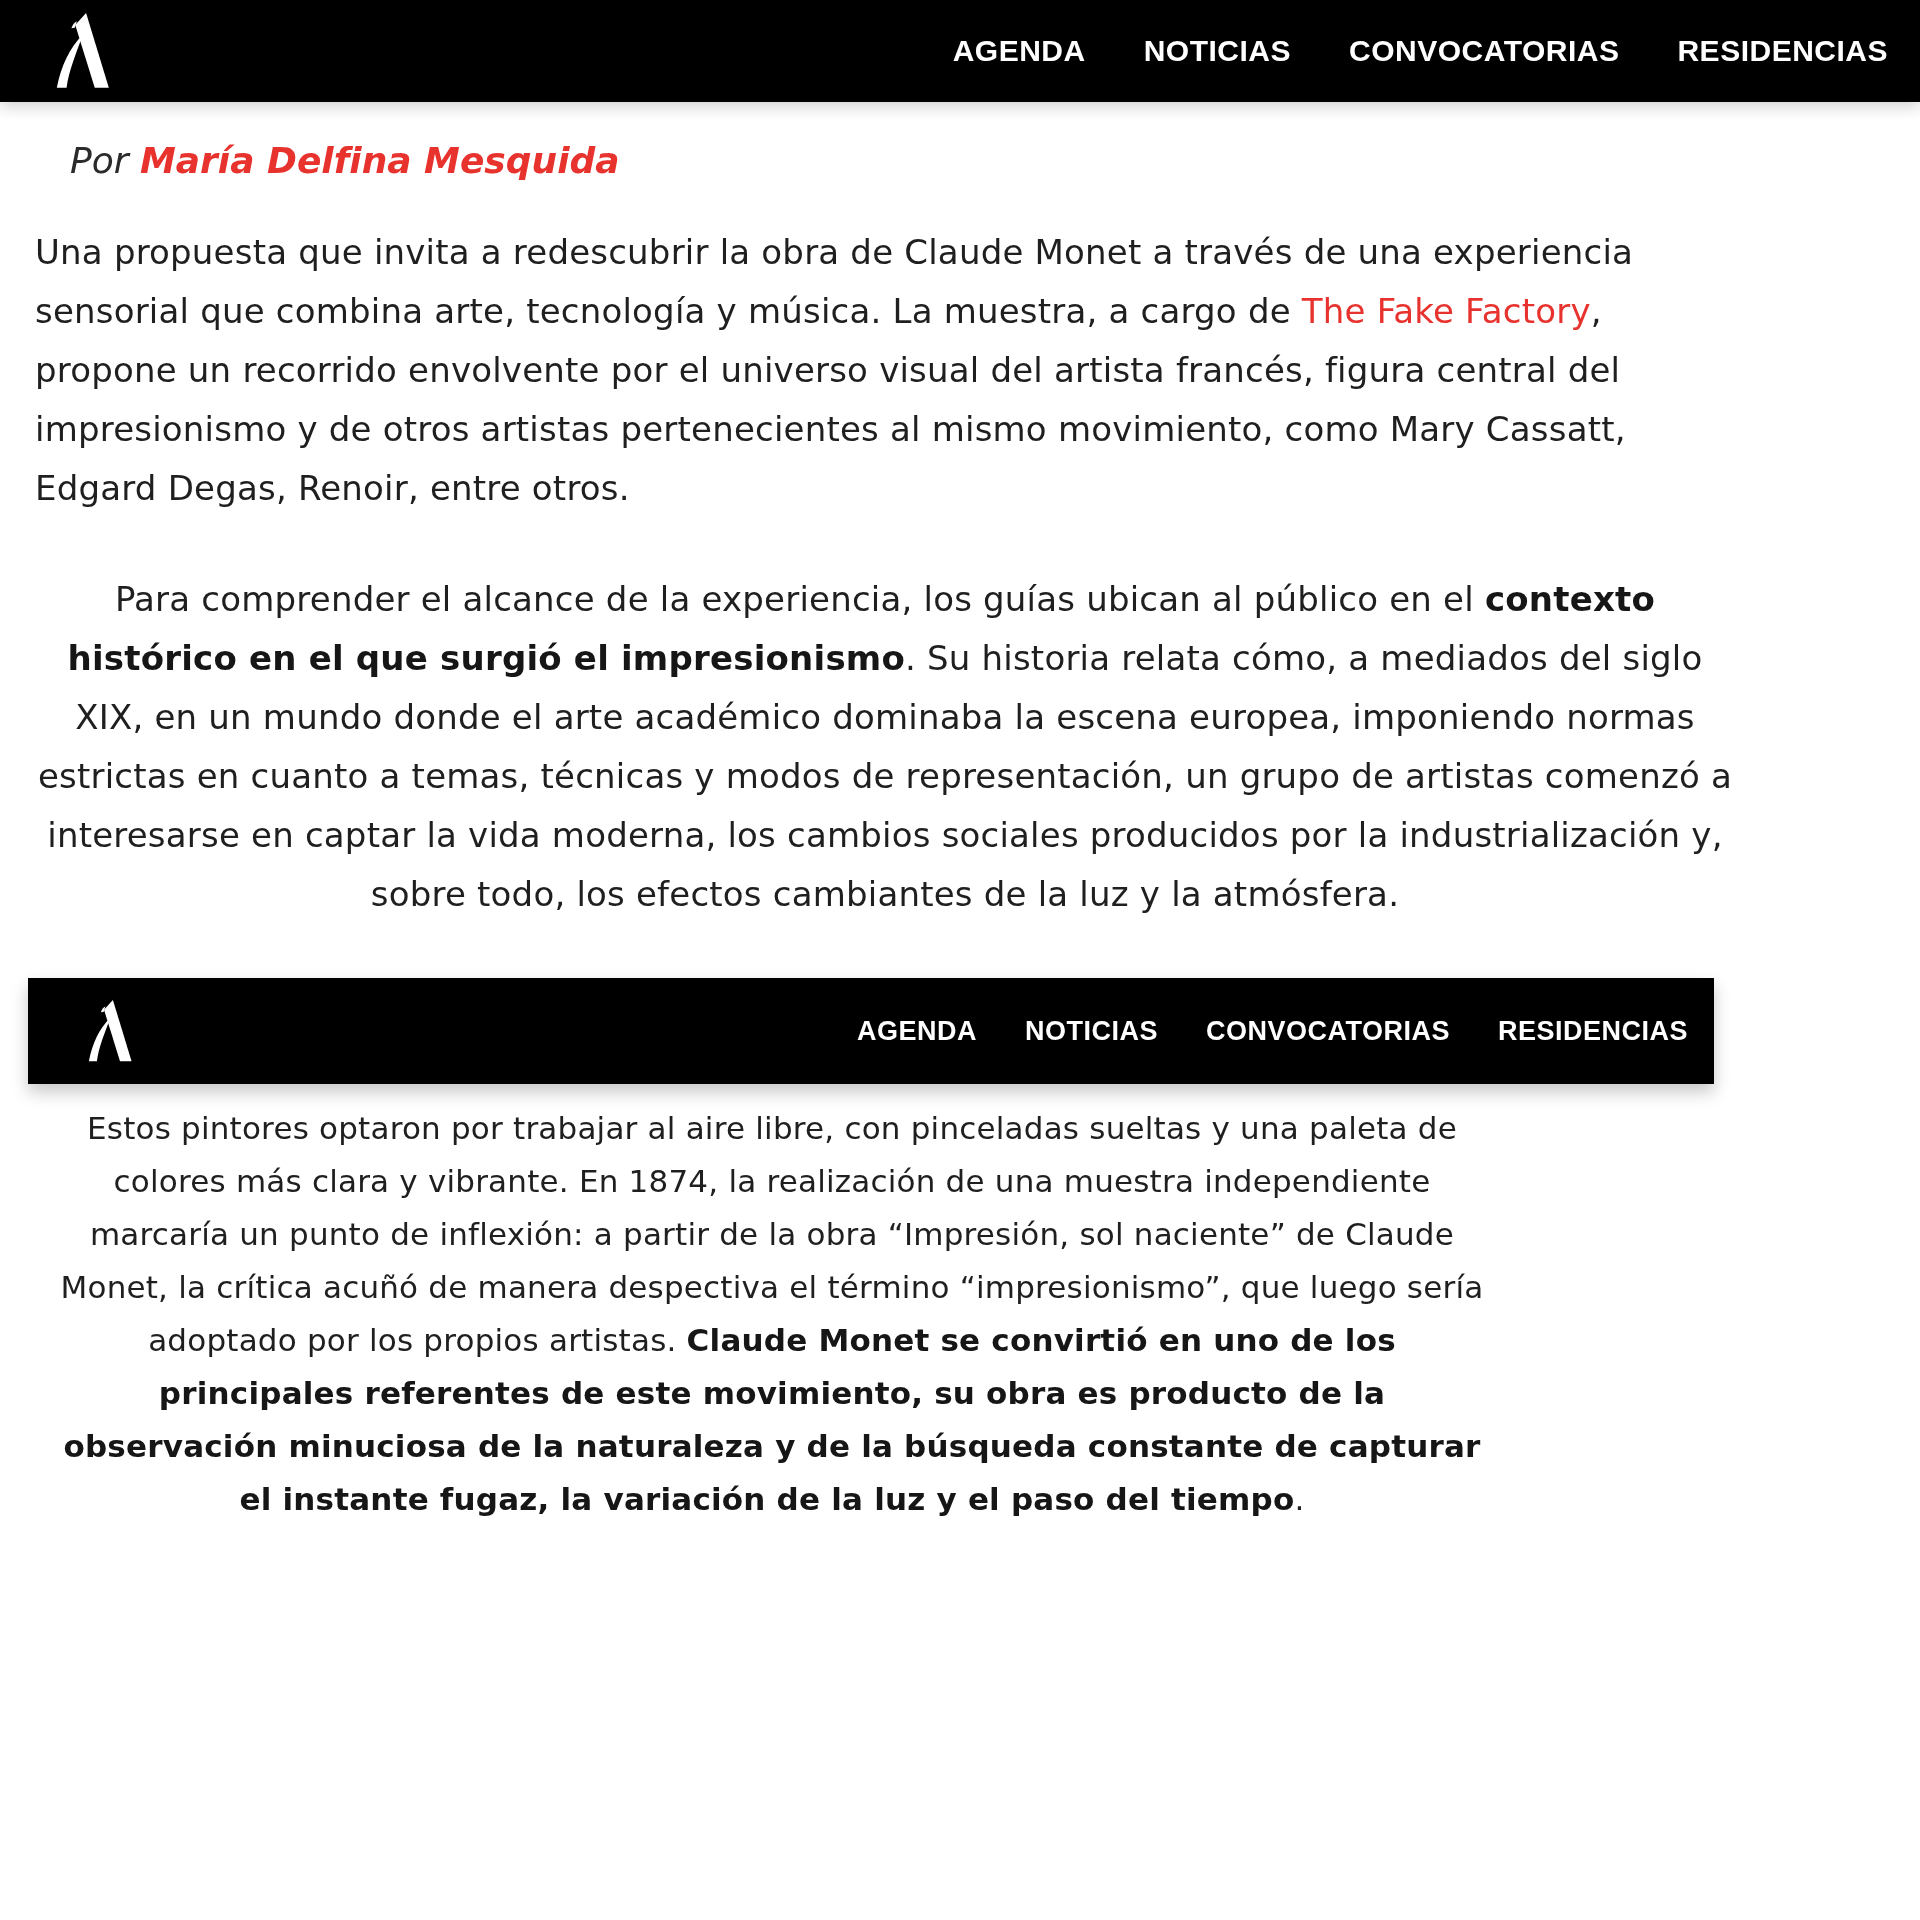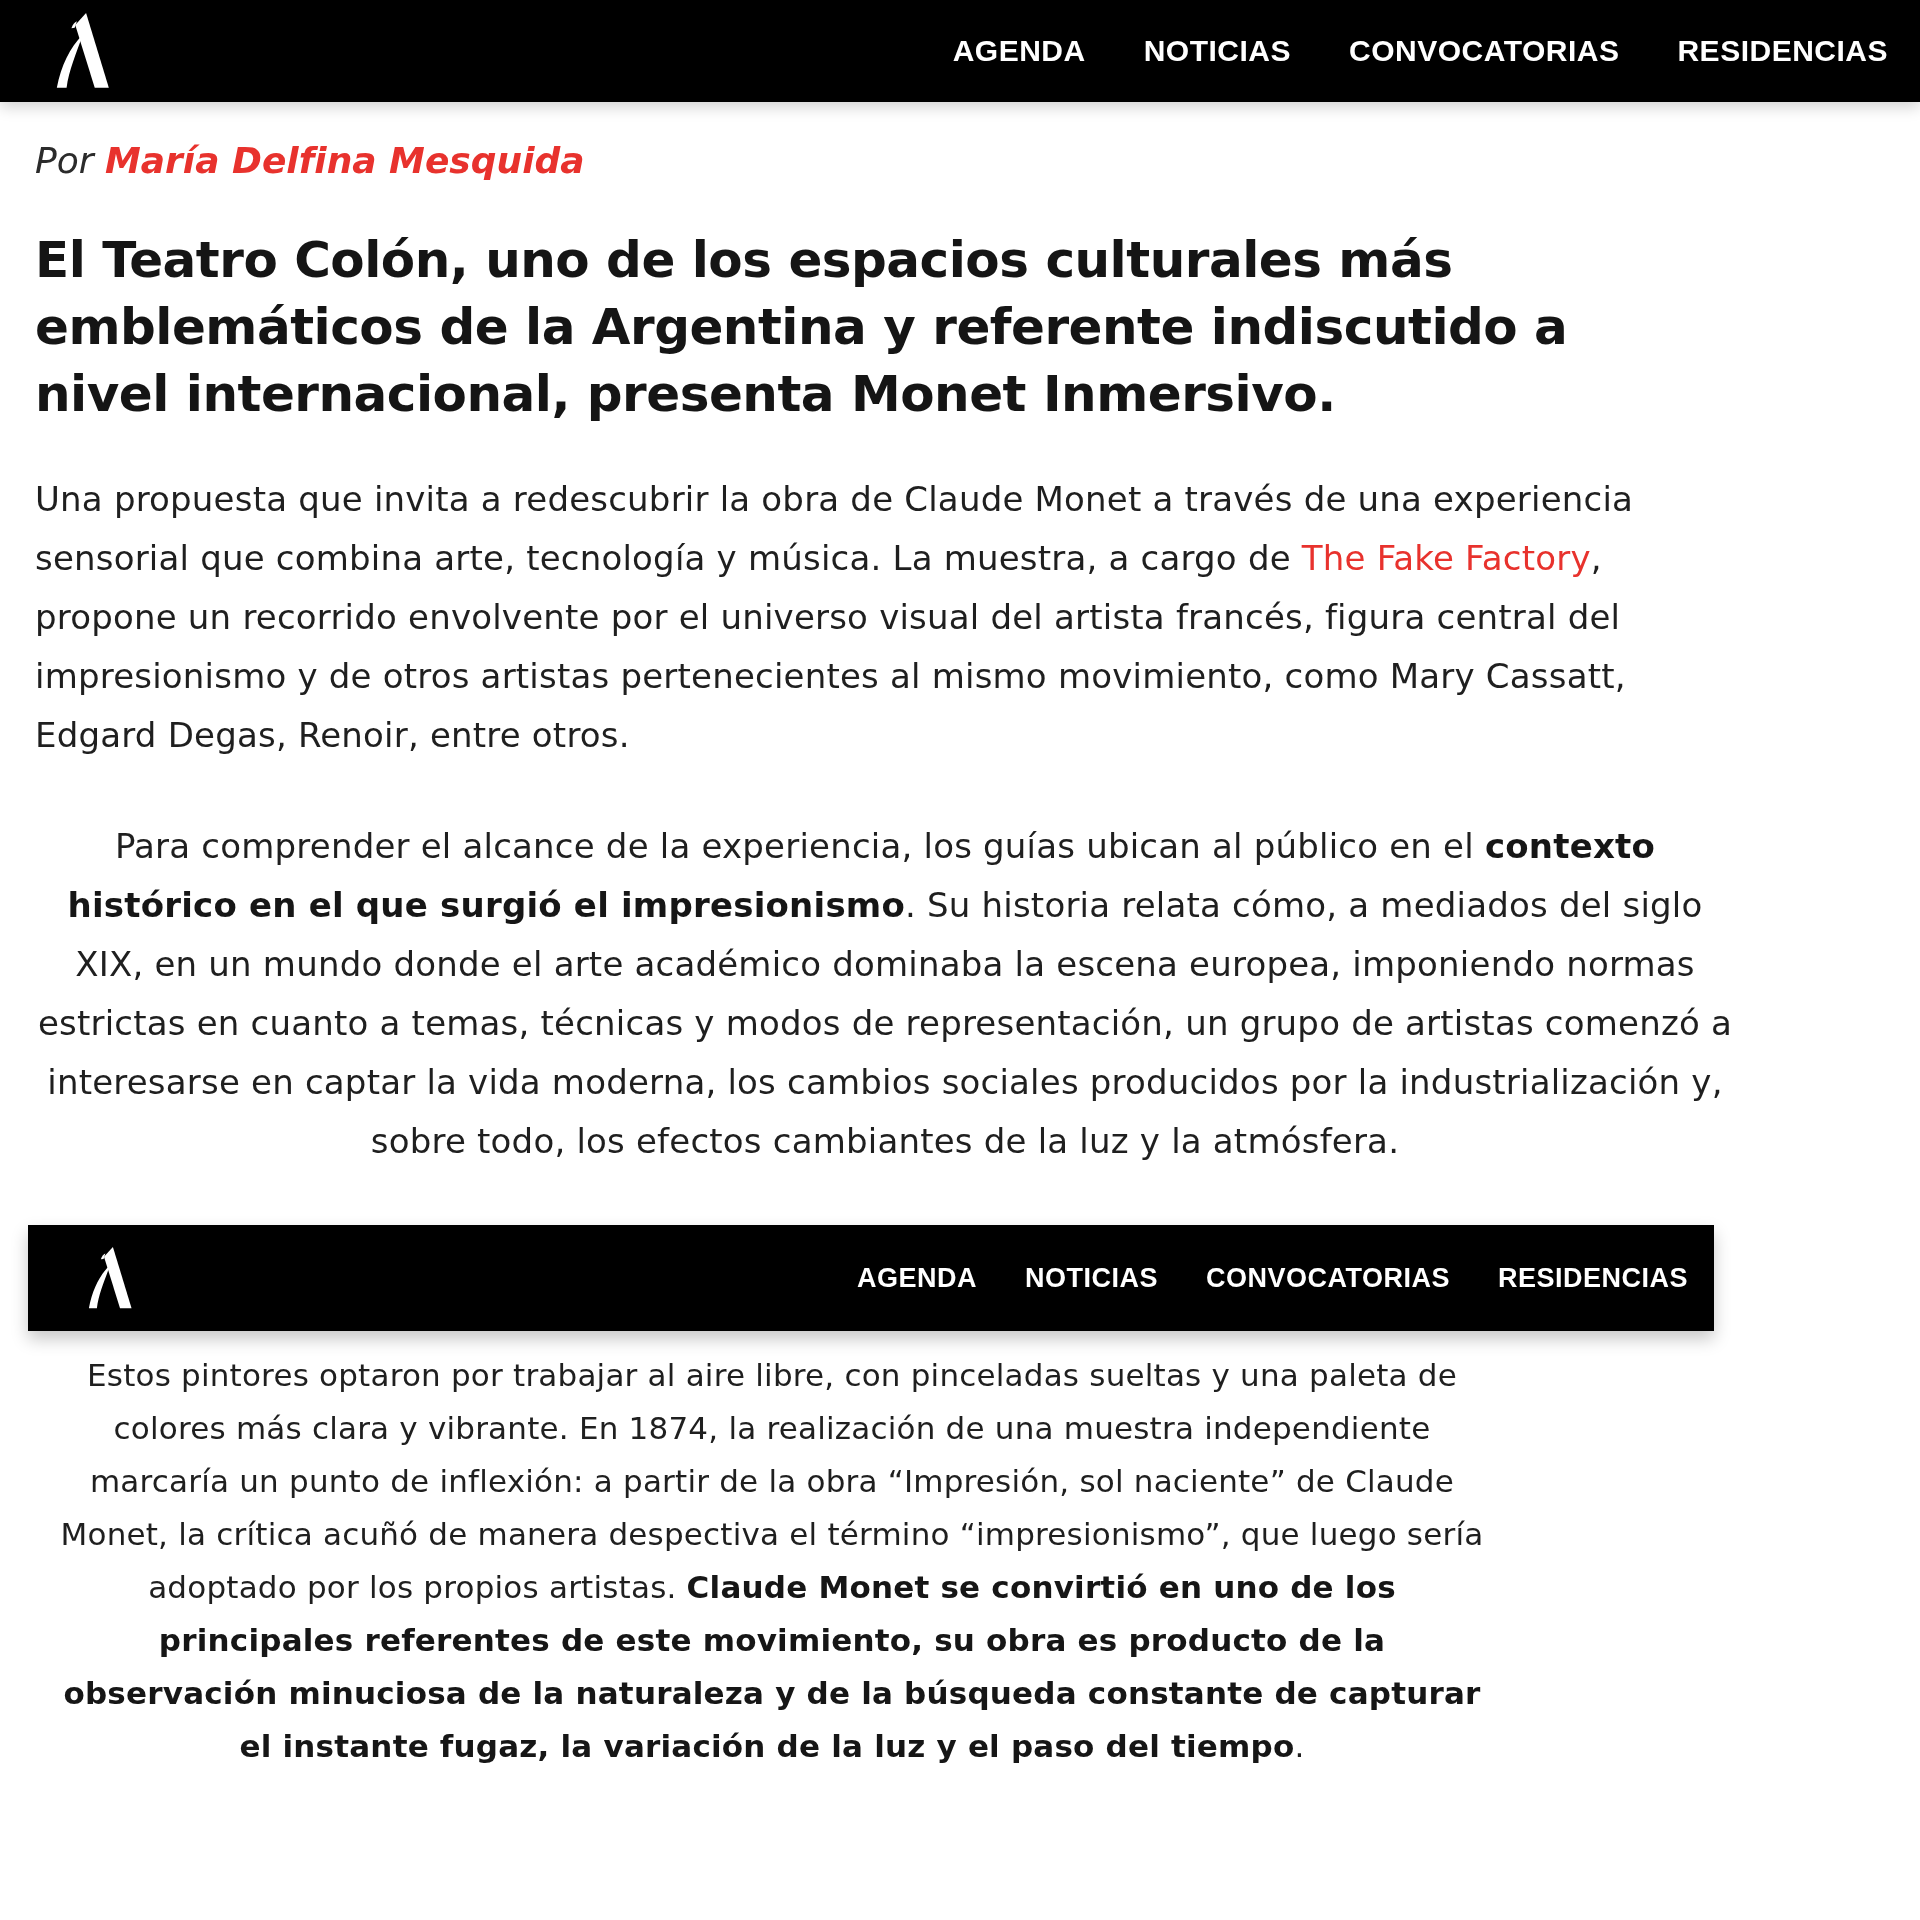--- a/index.html
+++ b/index.html
@@ -50,20 +50,21 @@
   .topbar.sticky .mainnav{gap:48px;}
   .topbar.sticky .navlink{font-size:27px;}
   
   .content{padding:0 35px;}
   .byline{
     margin-top:38px;
     font-size:36px;
     font-style:italic;
     color:#2b2b2b;
     font-weight:500;
+    margin-left:35px;
   }
   .byline-author{
     color:var(--accent);
     font-style:italic;
     font-weight:600;
     text-decoration:none;
   }
   .title{
     margin-top:46px;
     font-size:50px;
@@ -107,21 +108,20 @@
     <a class="navlink" href="#">NOTICIAS</a>
     <a class="navlink" href="#">CONVOCATORIAS</a>
     <a class="navlink" href="#">RESIDENCIAS</a>
   </nav>
 </header>
 
 <main class="content">
 
   <p class="byline"><span>Por </span><a class="byline-author" href="#">María Delfina Mesquida</a></p>
 
-  <h1 class="title">El Teatro Colón, uno de los espacios culturales más emblemáticos de la Argentina y referente indiscutido a nivel internacional, presenta Monet Inmersivo.</h1>
 
   <p class="para p1"><span>Una propuesta que invita a redescubrir la obra de Claude Monet a través de una experiencia sensorial que combina arte, tecnología y música. La muestra, a cargo de </span><a class="inline-link" href="#">The Fake Factory</a><span>, propone un recorrido envolvente por el universo visual del artista francés, figura central del impresionismo y de otros artistas pertenecientes al mismo movimiento, como Mary Cassatt, Edgard Degas, Renoir, entre otros.</span></p>
 
   <p class="para p2"><span>Para comprender el alcance de la experiencia, los guías ubican al público en el </span><strong>contexto histórico en el que surgió el impresionismo</strong><span>. Su historia relata cómo, a mediados del siglo XIX, en un mundo donde el arte académico dominaba la escena europea, imponiendo normas estrictas en cuanto a temas, técnicas y modos de representación, un grupo de artistas comenzó a interesarse en captar la vida moderna, los cambios sociales producidos por la industrialización y, sobre todo, los efectos cambiantes de la luz y la atmósfera.</span></p>
 
 </main>
 
 <div class="topbar sticky">
   <a class="brand" href="#">
     <svg viewBox="0 0 62 72" xmlns="http://www.w3.org/2000/svg" aria-hidden="true">

